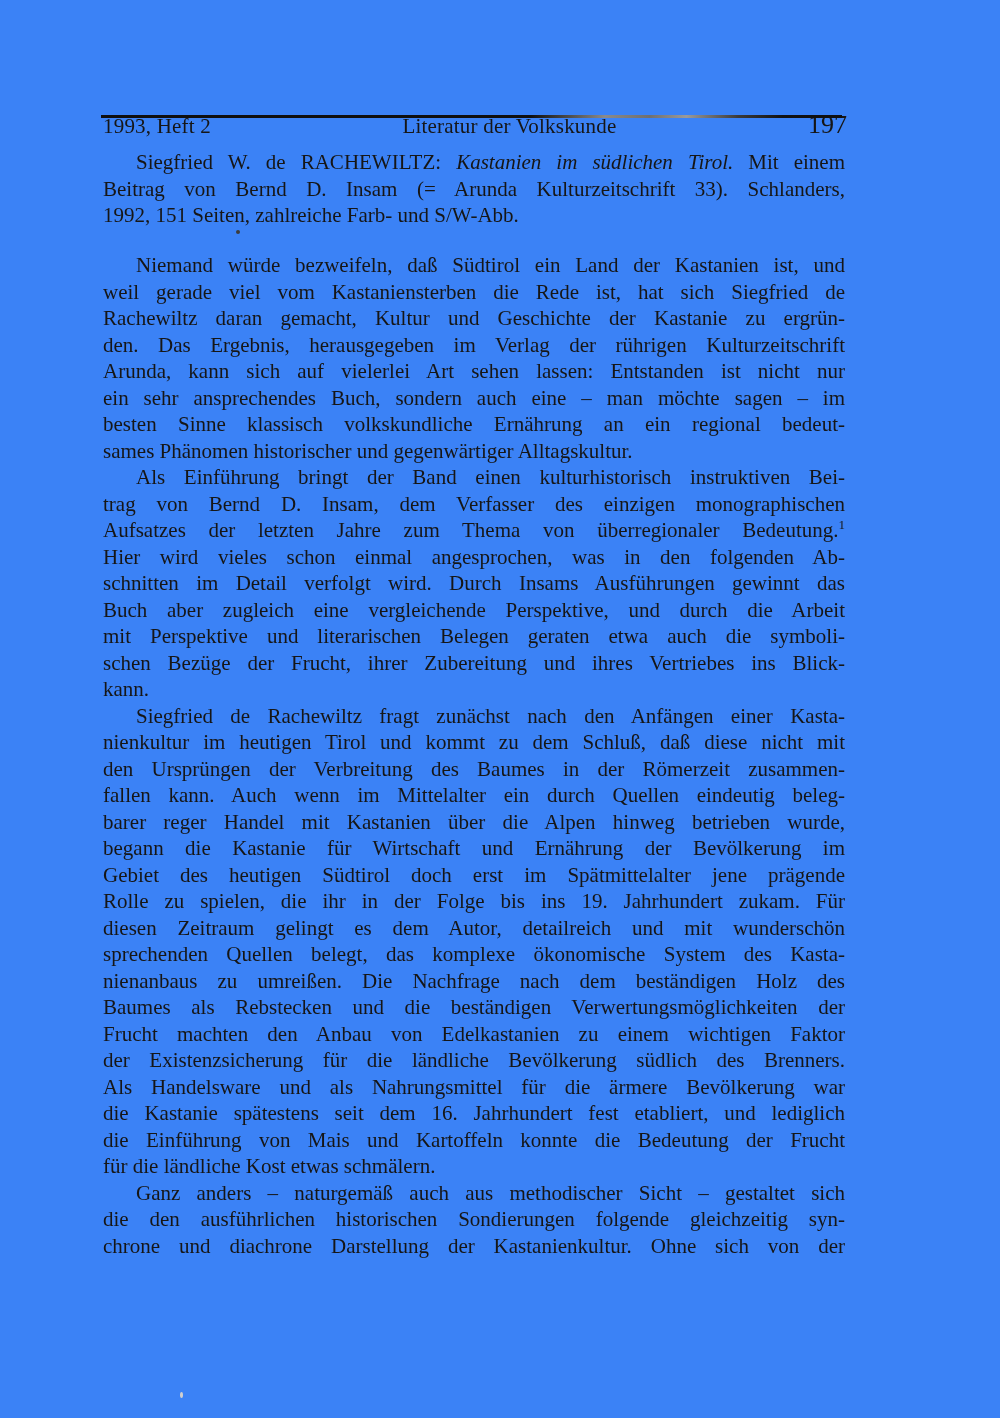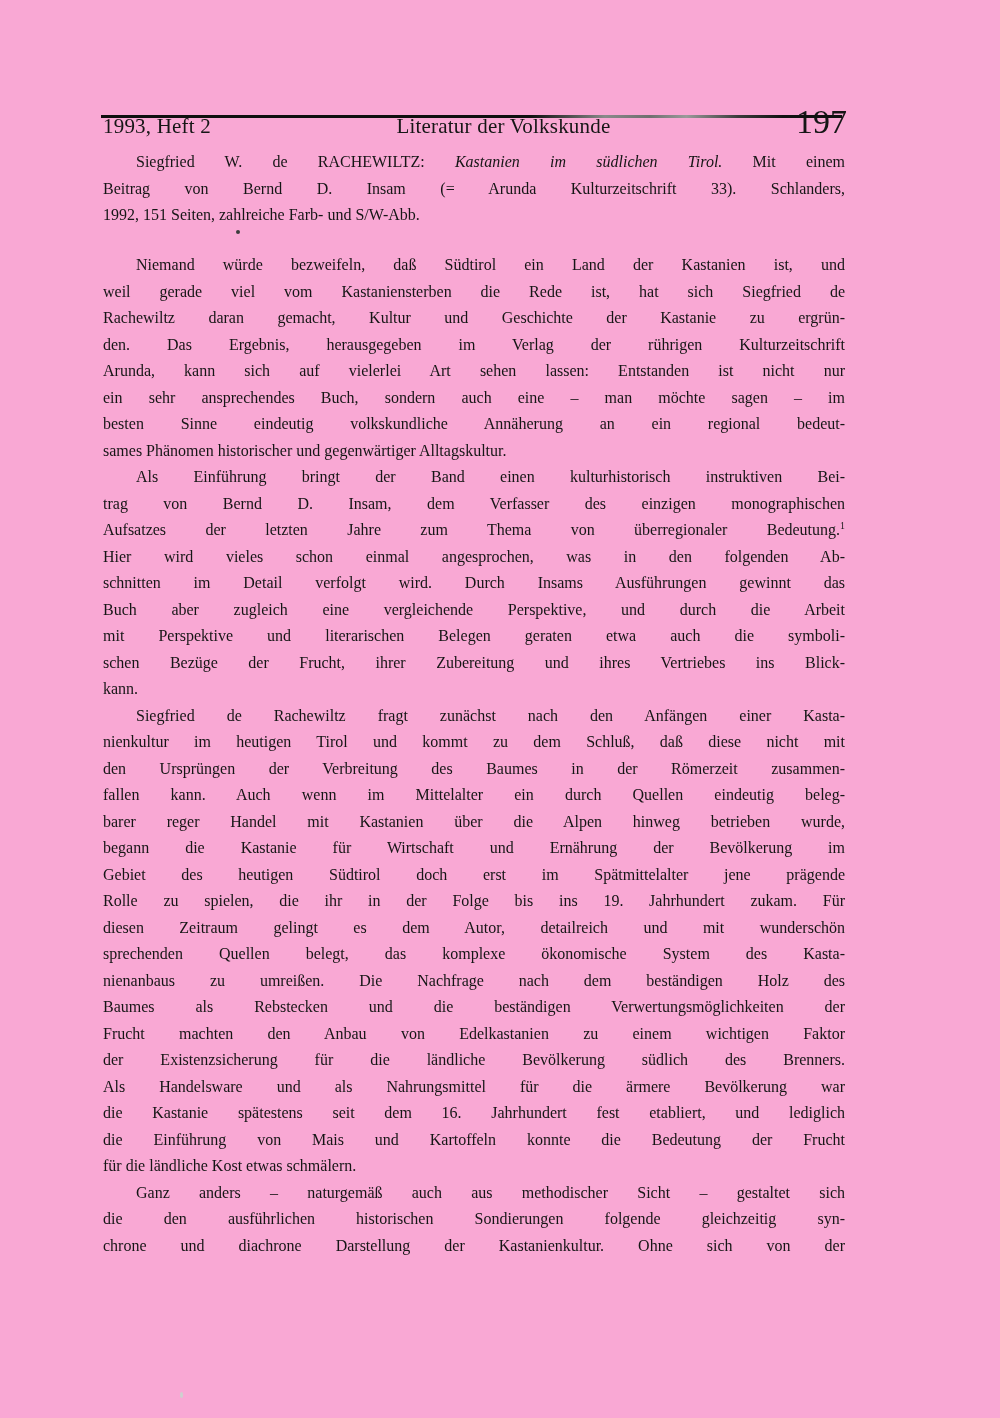--- a/index.html
+++ b/index.html
@@ -1,47 +1,47 @@
 <!DOCTYPE html>
 <html><head>
 <meta charset="utf-8">
 <style>
   html, body { margin: 0; padding: 0; background: #e8e8e8; }
   .page {
     position: relative;
     width: 1000px;
     height: 1418px;
     margin: 0 auto;
-    background: #f9a8d4;
+    background: #3b82f6;
     color: #161616;
     font-family: "Liberation Serif", "DejaVu Serif", serif;
     overflow: hidden;
   }
   .header {
     position: absolute;
     left: 103px;
     top: 84px;
     width: 744px;
     display: flex;
     align-items: baseline;
   }
   .h-left  { font-size: 21px; letter-spacing: 0.2px; }
   .h-center{ flex: 1; text-align: center; font-size: 21px; letter-spacing: 0.2px; margin-top: 30px; }
-  .h-right { font-size: 34px; }
+  .h-right { font-size: 26px; }
   .rule {
     position: absolute;
     left: 101px;
     top: 115px;
     width: 741px;
     height: 3px;
     background: linear-gradient(to right,
       #0f0f0f 0%, #0f0f0f 58%, #4a4a4a 63%, #8a8a8a 68%,
       #6f6f6f 74%, #9a9a9a 79%, #3a3a3a 86%, #111 92%, #0f0f0f 100%);
   }
-  .textcol { position: absolute; left: 103px; width: 742px; font-size: 16px; }
+  .textcol { position: absolute; left: 103px; width: 742px; font-size: 21px; }
   .citation { top: 149px; }
   .bodytext { top: 252px; }
   .block { margin: 0; }
   .line {
     height: 26.5px;
     line-height: 26.5px;
     text-align: justify;
     text-align-last: justify;
     overflow: hidden;
   }
@@ -73,21 +73,21 @@
     </div>
 
   <div class="textcol bodytext">
     <div class="block">
         <div class="line">Niemand würde bezweifeln, daß Südtirol ein Land der Kastanien ist, und</div>
         <div class="line">weil gerade viel vom Kastaniensterben die Rede ist, hat sich Siegfried de</div>
         <div class="line">Rachewiltz daran gemacht, Kultur und Geschichte der Kastanie zu ergrün-</div>
         <div class="line">den. Das Ergebnis, herausgegeben im Verlag der rührigen Kulturzeitschrift</div>
         <div class="line">Arunda, kann sich auf vielerlei Art sehen lassen: Entstanden ist nicht nur</div>
         <div class="line">ein sehr ansprechendes Buch, sondern auch eine – man möchte sagen – im</div>
-        <div class="line">besten Sinne eindeutig volkskundliche Annäherung an ein regional bedeut-</div>
+        <div class="line">besten Sinne klassisch volkskundliche Ernährung an ein regional bedeut-</div>
         <div class="line last">sames Phänomen historischer und gegenwärtiger Alltagskultur.</div>
       </div>
     <div class="block">
         <div class="line">Als Einführung bringt der Band einen kulturhistorisch instruktiven Bei-</div>
         <div class="line">trag von Bernd D. Insam, dem Verfasser des einzigen monographischen</div>
         <div class="line"><span>Aufsatzes der letzten Jahre zum Thema von überregionaler Bedeutung.</span><sup>1</sup></div>
         <div class="line">Hier wird vieles schon einmal angesprochen, was in den folgenden Ab-</div>
         <div class="line">schnitten im Detail verfolgt wird. Durch Insams Ausführungen gewinnt das</div>
         <div class="line">Buch aber zugleich eine vergleichende Perspektive, und durch die Arbeit</div>
         <div class="line">mit Perspektive und literarischen Belegen geraten etwa auch die symboli-</div>

